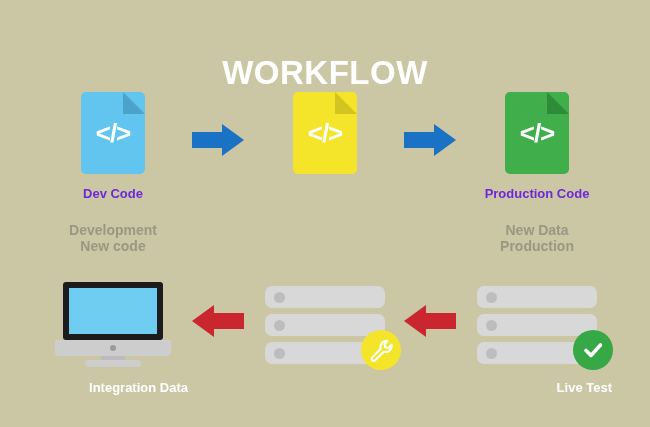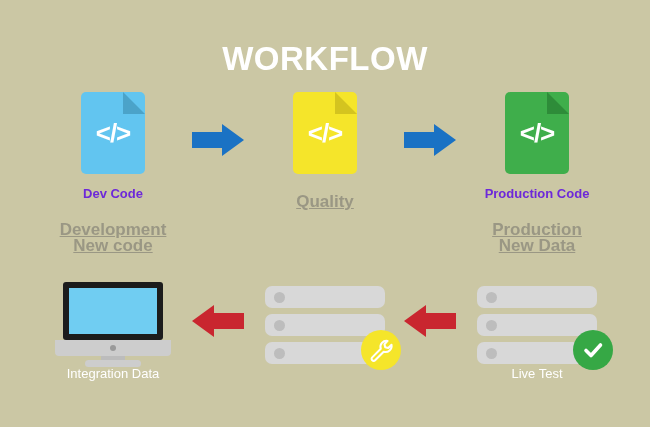--- a/index.html
+++ b/index.html
@@ -16,21 +16,21 @@
   }
   .canvas {
     position: absolute;
     inset: 0;
   }
 
   
   .title {
     position: absolute;
     left: 0;
-    top: 40px;
+    top: 54px;
     width: 650px;
     text-align: center;
     color: #ffffff;
     font-size: 33px;
     font-weight: bold;
     letter-spacing: 0.5px;
   }
 
   
   .col {
@@ -89,30 +89,31 @@
   .label-main {
     margin-top: 12px;
     color: #6d28d9;
     font-size: 13px;
     font-weight: bold;
     line-height: 16px;
   }
   .label-sub {
     margin-top: 20px;
     color: #9a9784;
-    font-size: 17px;
+    font-size: 14px;
     font-weight: bold;
     line-height: 16px;
-    text-decoration: underline;
   }
   .label-bottom {
+    margin-top: 14px;
     color: #ffffff;
     font-size: 13px;
-    font-weight: normal;
+    font-weight: bold;
     line-height: 16px;
+    text-align: right;
   }
 
   
   .arrow {
     position: absolute;
     width: 56px;
     height: 34px;
   }
   .arrow-blue-1 { left: 192px; top: 123px; }
   .arrow-blue-2 { left: 404px; top: 123px; }
@@ -239,34 +240,33 @@
     </div>
   </div>
 
   <div class="col col-2 row-top">
     <div class="file-icon">
       <div class="file-body" style="background:#f5e52a"></div>
       <div class="file-fold" style="border-left-color:#d4c41f"></div>
       <div class="file-code">&lt;/&gt;</div>
     </div>
     <div class="label-sub">
-      <div>Quality</div>
     </div>
   </div>
 
   <div class="col col-3 row-top">
     <div class="file-icon">
       <div class="file-body" style="background:#3fae4b"></div>
       <div class="file-fold" style="border-left-color:#2e8c39"></div>
       <div class="file-code">&lt;/&gt;</div>
     </div>
     <div class="label-main">Production Code</div>
     <div class="label-sub">
+      <div>New Data</div>
       <div>Production</div>
-      <div>New Data</div>
     </div>
   </div>
 
   <div class="arrow arrow-blue-1">
     <svg width="56" height="34" viewBox="0 0 56 34">
       <path d="M0 9 L30 9 L30 1 L52 17 L30 33 L30 25 L0 25 Z" fill="#1a72c4"></path>
     </svg>
   </div>
   <div class="arrow arrow-blue-2">
     <svg width="56" height="34" viewBox="0 0 56 34">

